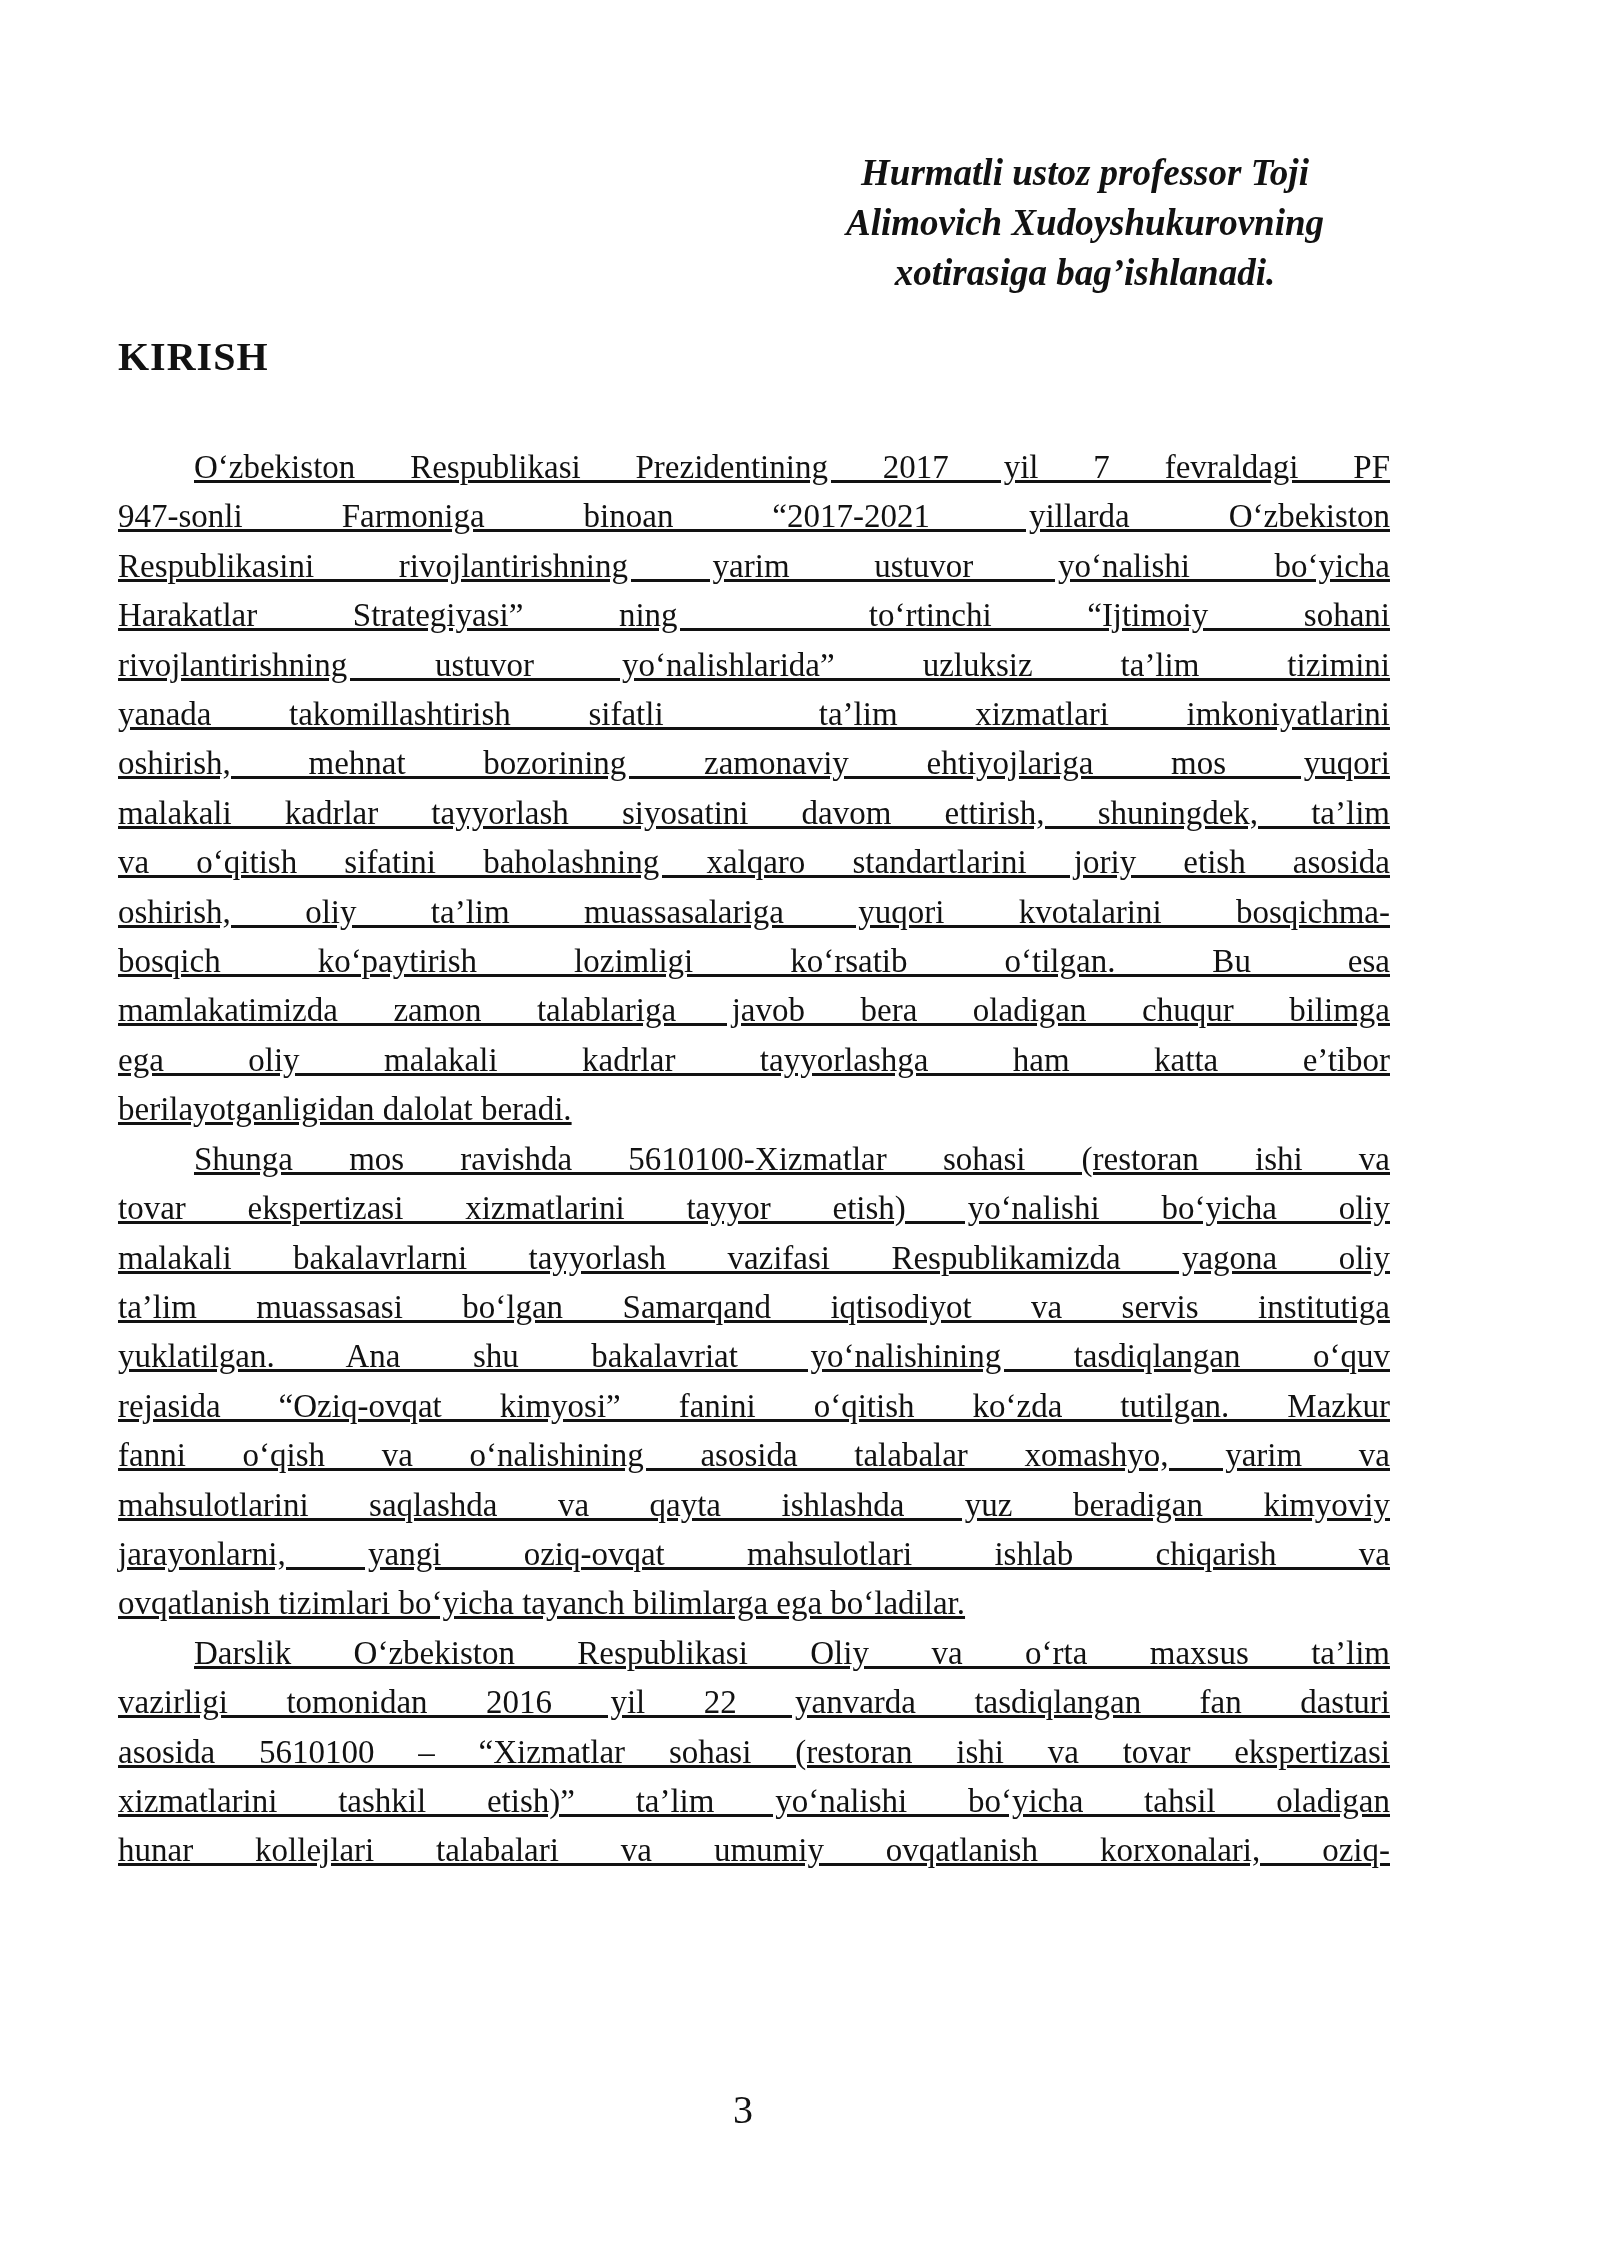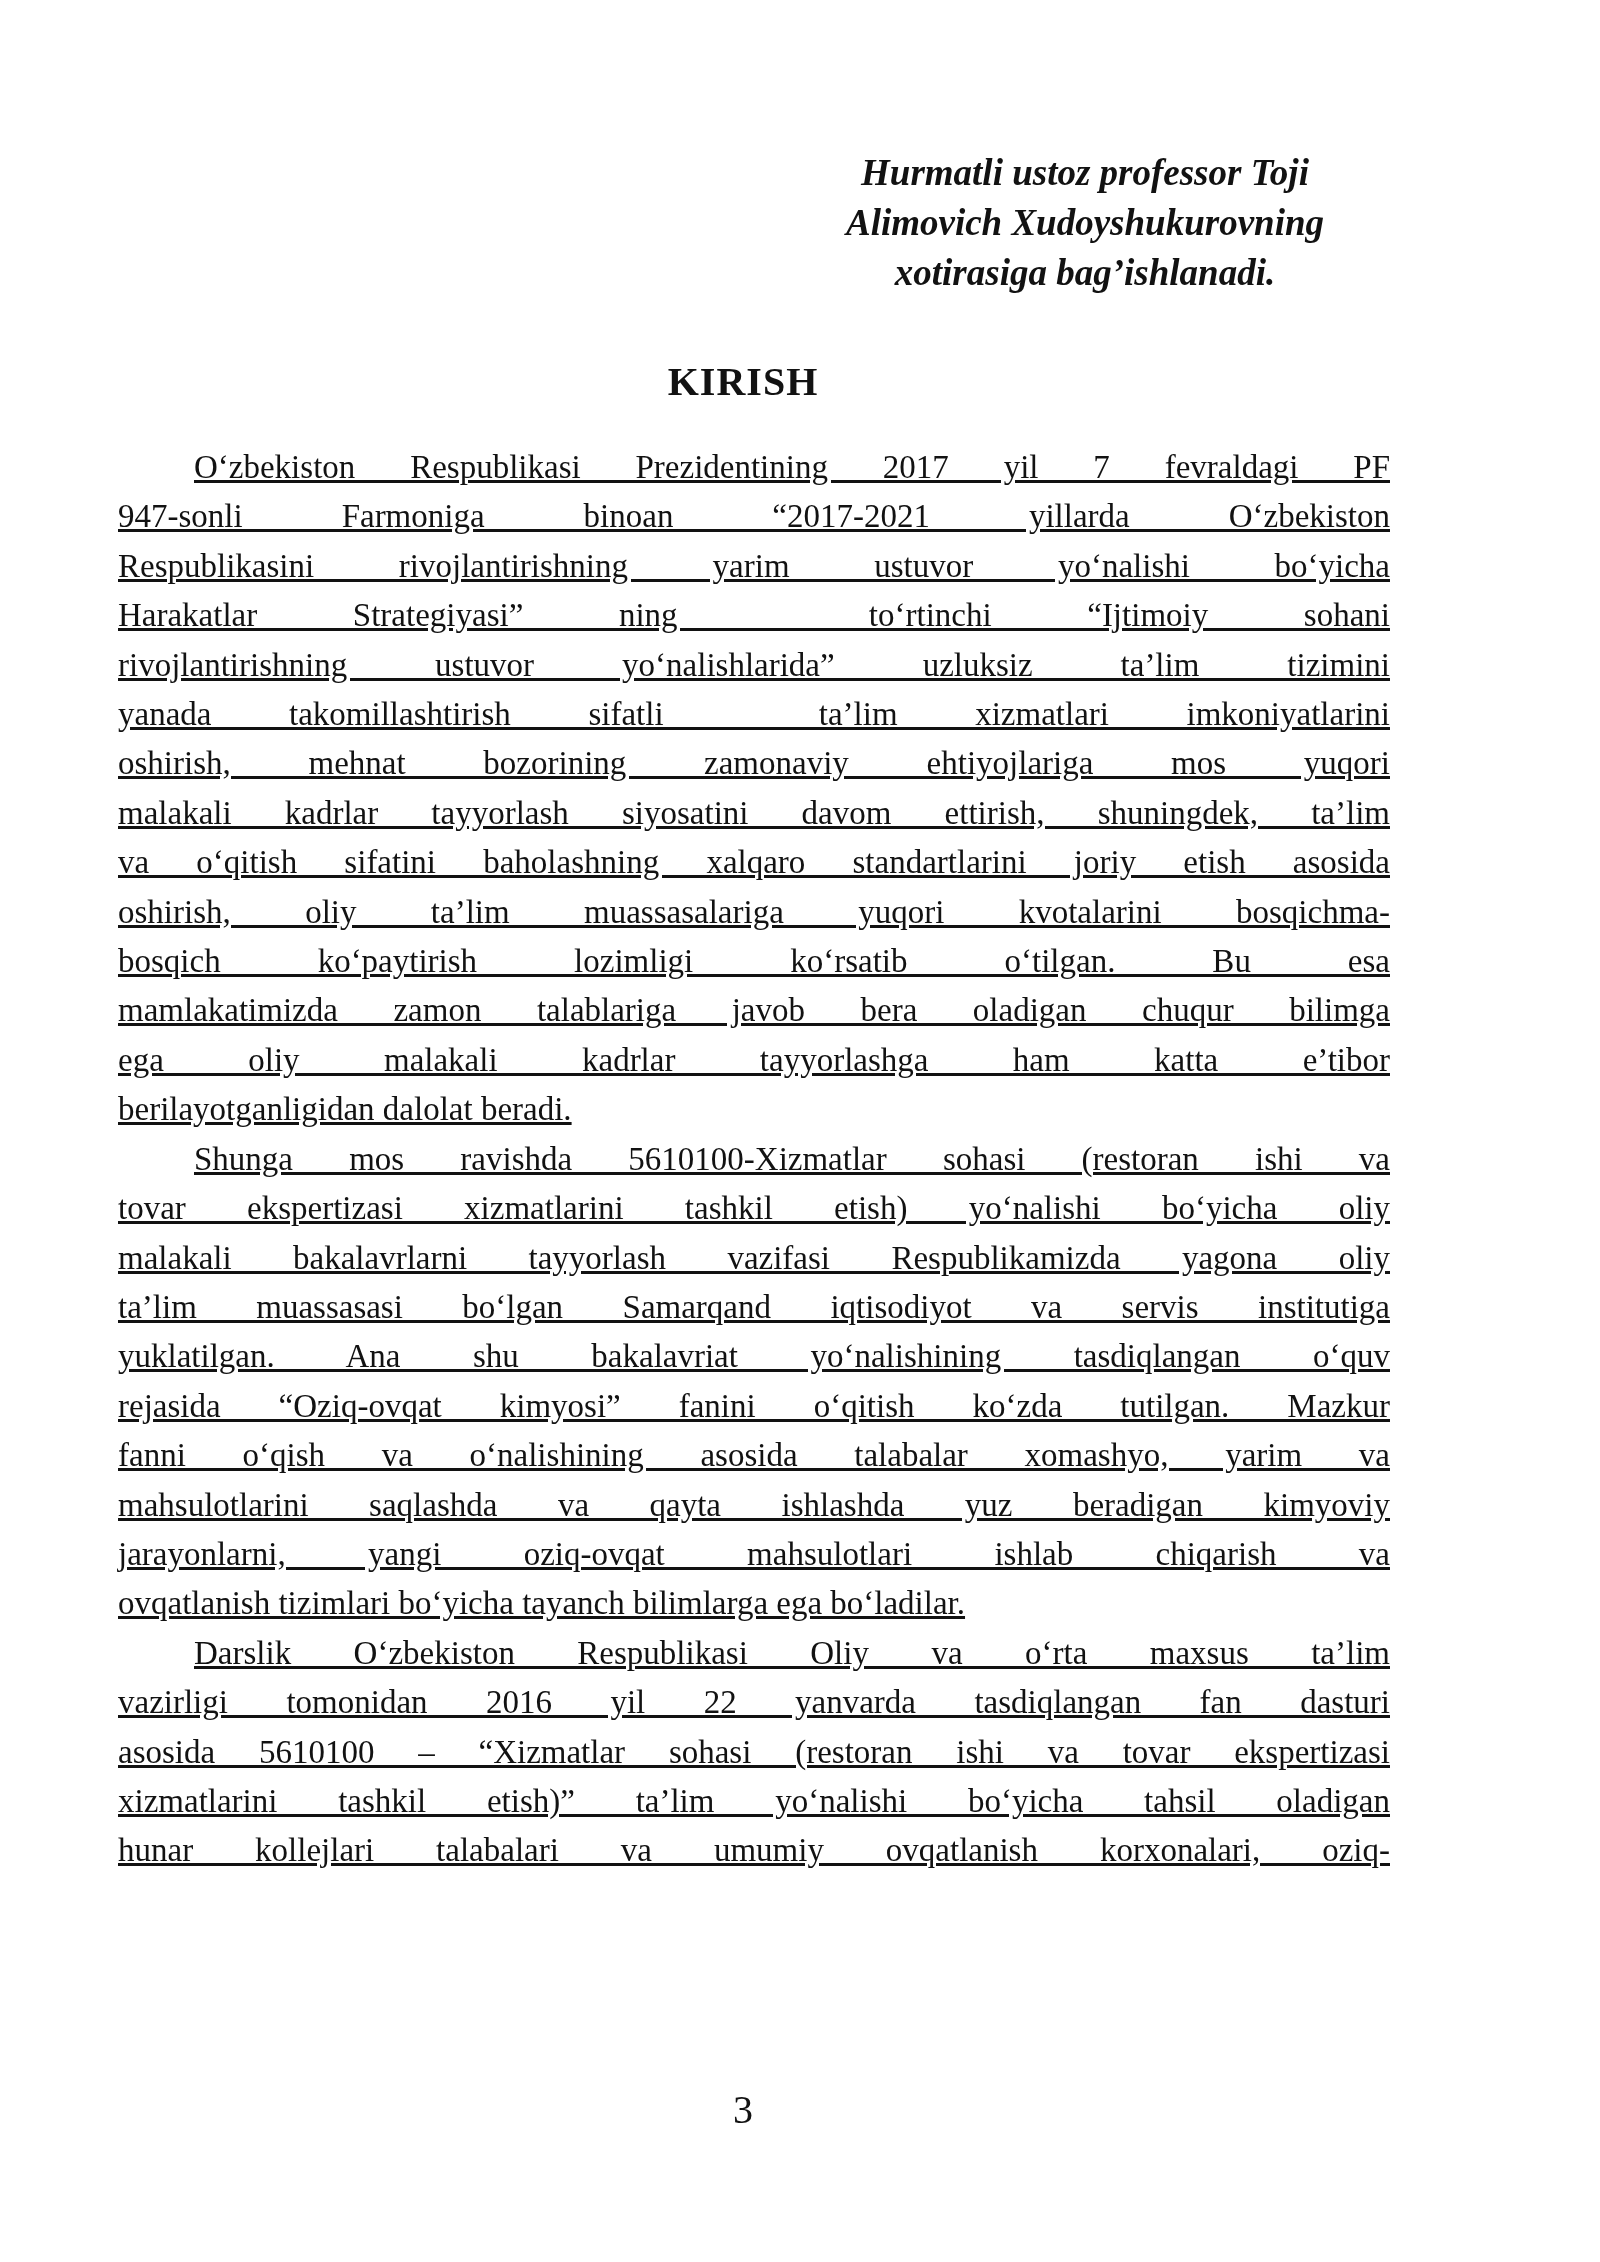--- a/index.html
+++ b/index.html
@@ -25,24 +25,23 @@
     left: 795px;
     width: 580px;
     text-align: center;
     font-size: 37px;
     font-weight: bold;
     font-style: italic;
     line-height: 50px;
   }
   .heading {
     position: absolute;
-    top: 357px;
+    top: 332px;
     left: 118px;
     width: 1250px;
-    text-align: center;
     font-size: 40px;
     font-weight: bold;
     line-height: 49px;
     letter-spacing: 1px;
   }
   .body-text {
     position: absolute;
     top: 443px;
     left: 118px;
     width: 1272px;
@@ -94,21 +93,21 @@
       <div class="line">yanada takomillashtirish sifatli &nbsp;ta’lim xizmatlari imkoniyatlarini</div>
       <div class="line">oshirish, mehnat bozorining zamonaviy ehtiyojlariga mos yuqori</div>
       <div class="line">malakali kadrlar tayyorlash siyosatini davom ettirish, shuningdek, ta’lim</div>
       <div class="line">va o‘qitish sifatini baholashning xalqaro standartlarini joriy etish asosida</div>
       <div class="line">oshirish, oliy ta’lim muassasalariga yuqori kvotalarini bosqichma-</div>
       <div class="line">bosqich ko‘paytirish lozimligi ko‘rsatib o‘tilgan. Bu esa</div>
       <div class="line">mamlakatimizda zamon talablariga javob bera oladigan chuqur bilimga</div>
       <div class="line">ega oliy malakali kadrlar tayyorlashga ham katta e’tibor</div>
       <div class="line nojust">berilayotganligidan dalolat beradi.</div>
       <div class="line indent">Shunga mos ravishda 5610100-Xizmatlar sohasi (restoran ishi va</div>
-      <div class="line">tovar ekspertizasi xizmatlarini tashkil etish) yo‘nalishi bo‘yicha oliy</div>
+      <div class="line">tovar ekspertizasi xizmatlarini tayyor etish) yo‘nalishi bo‘yicha oliy</div>
       <div class="line">malakali bakalavrlarni tayyorlash vazifasi Respublikamizda yagona oliy</div>
       <div class="line">ta’lim muassasasi bo‘lgan Samarqand iqtisodiyot va servis institutiga</div>
       <div class="line">yuklatilgan. Ana shu bakalavriat yo‘nalishining tasdiqlangan o‘quv</div>
       <div class="line">rejasida “Oziq-ovqat kimyosi” fanini o‘qitish ko‘zda tutilgan. Mazkur</div>
       <div class="line">fanni o‘qish va o‘nalishining asosida talabalar xomashyo, yarim va</div>
       <div class="line">mahsulotlarini saqlashda va qayta ishlashda yuz beradigan kimyoviy</div>
       <div class="line">jarayonlarni, yangi oziq-ovqat mahsulotlari ishlab chiqarish va</div>
       <div class="line nojust">ovqatlanish tizimlari bo‘yicha tayanch bilimlarga ega bo‘ladilar.</div>
       <div class="line indent">Darslik O‘zbekiston Respublikasi Oliy va o‘rta maxsus ta’lim</div>
       <div class="line">vazirligi tomonidan 2016 yil 22 yanvarda tasdiqlangan fan dasturi</div>

